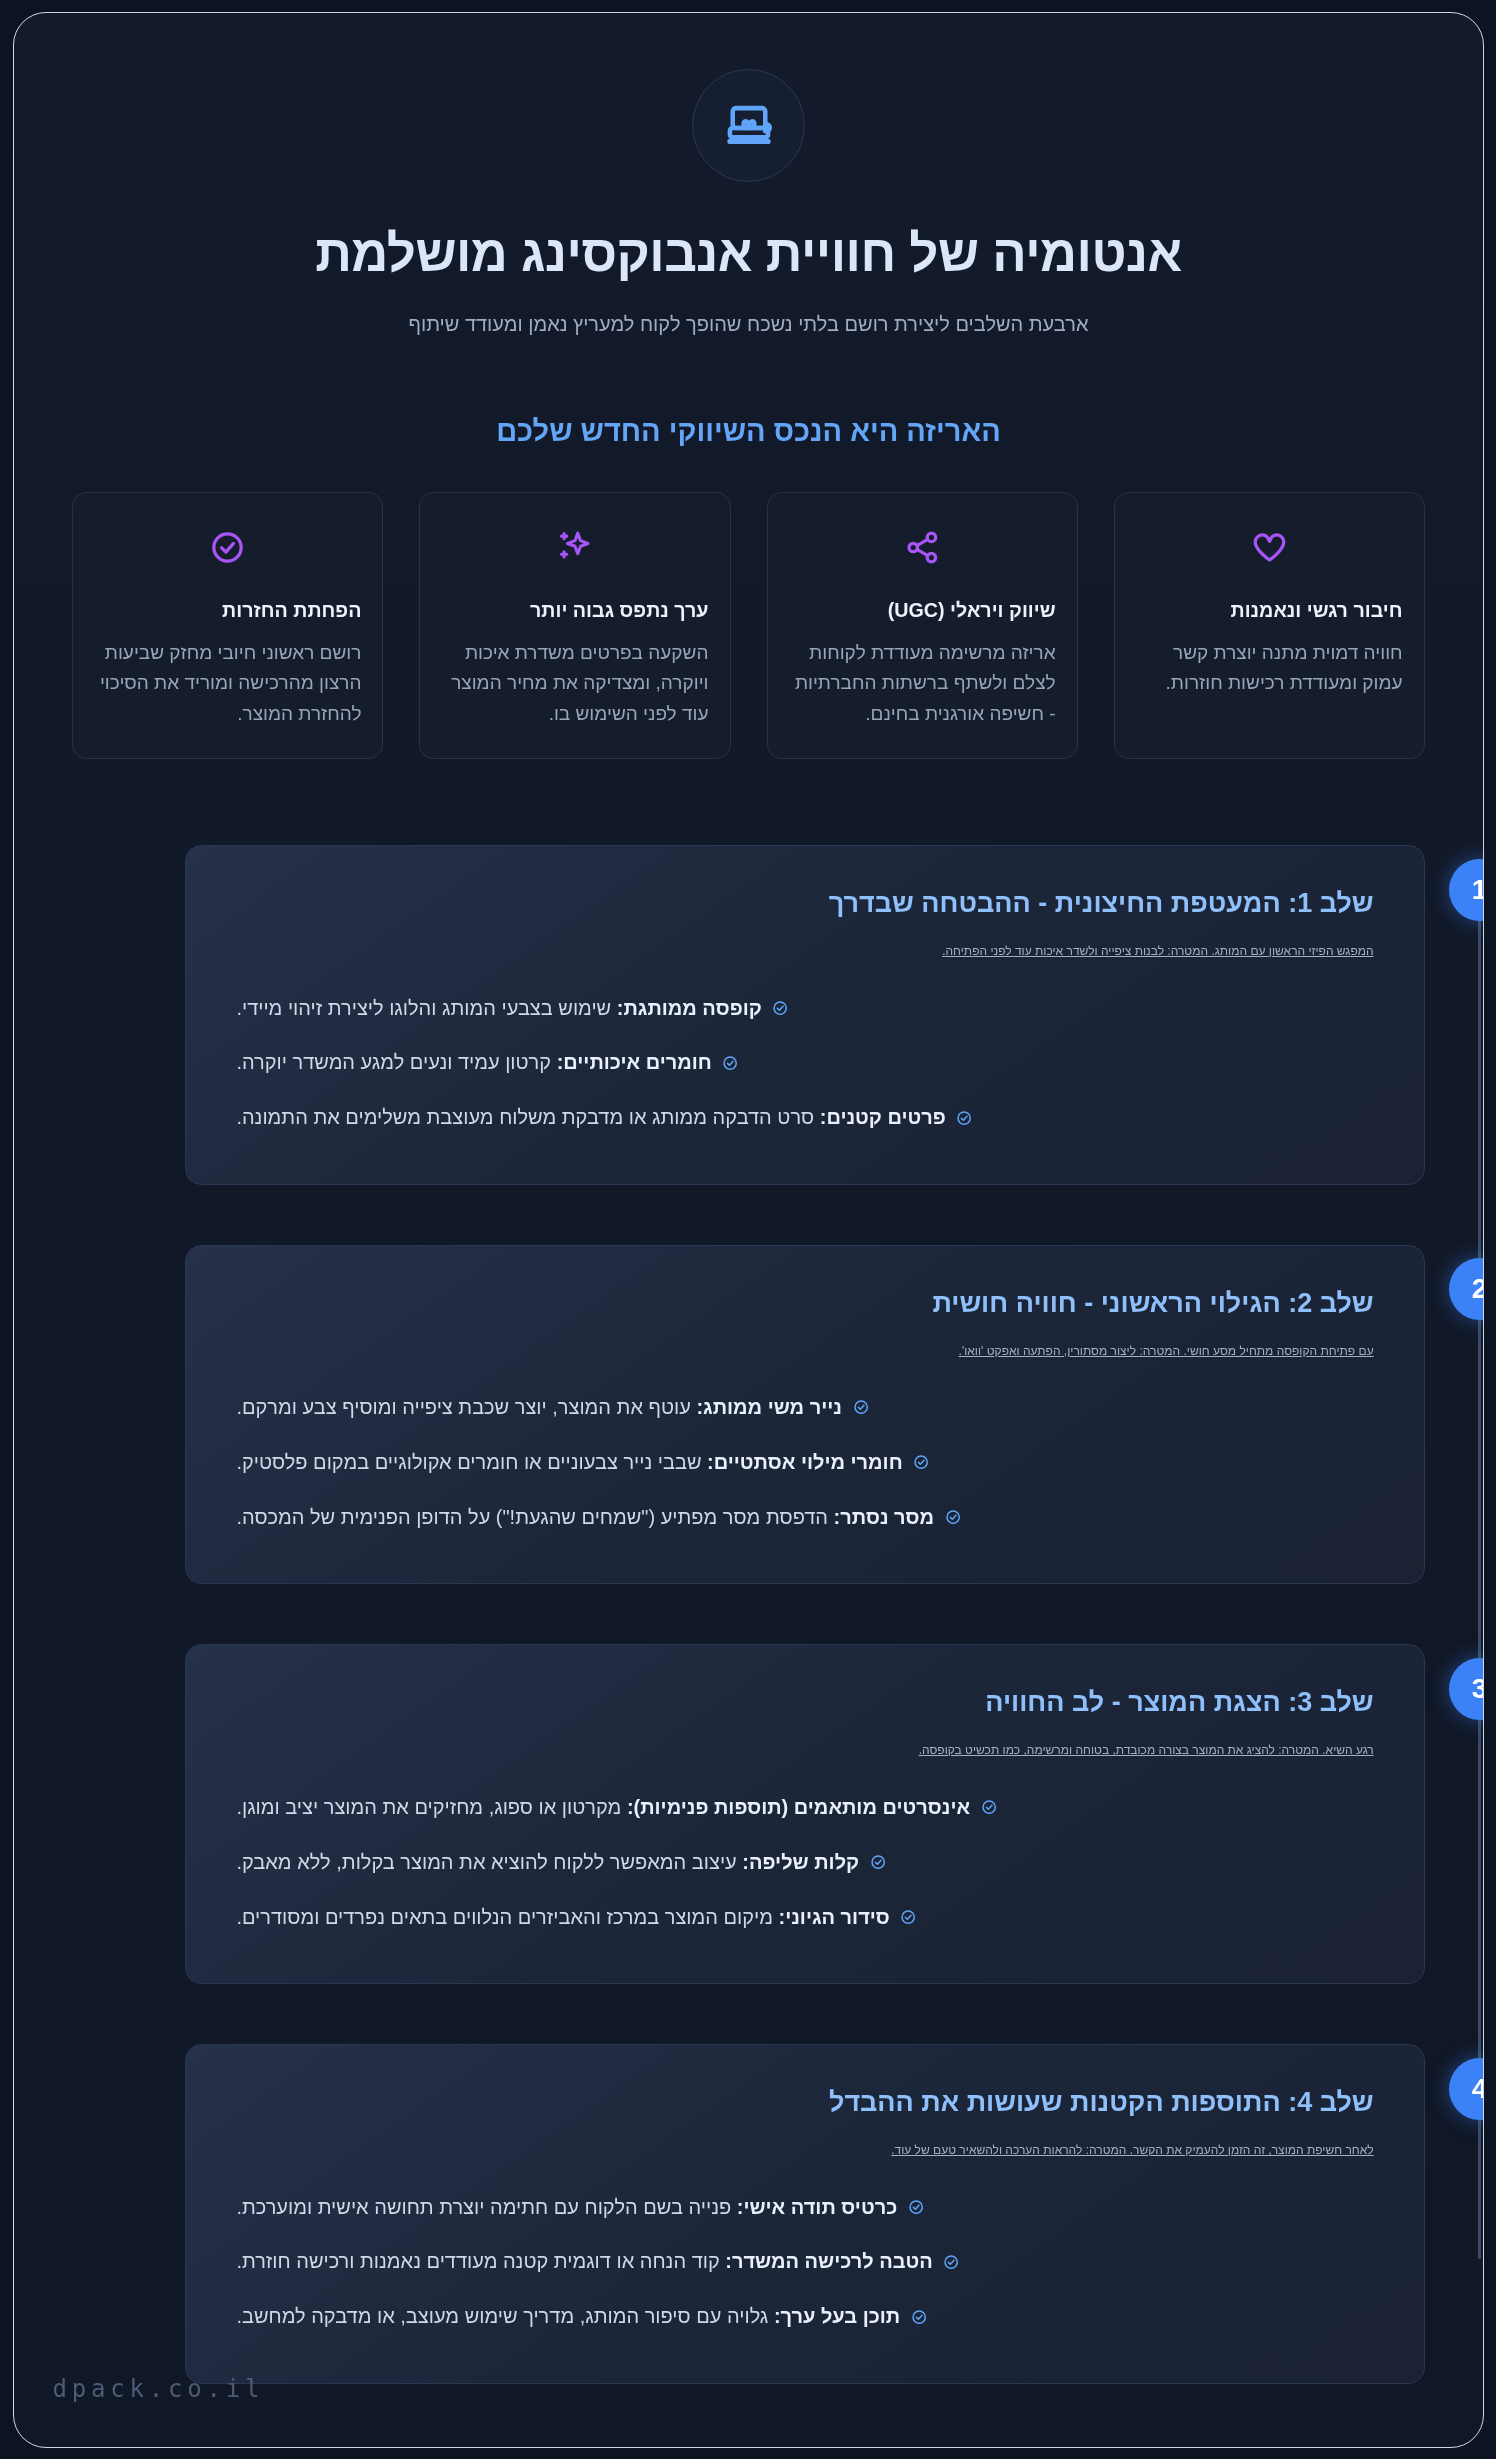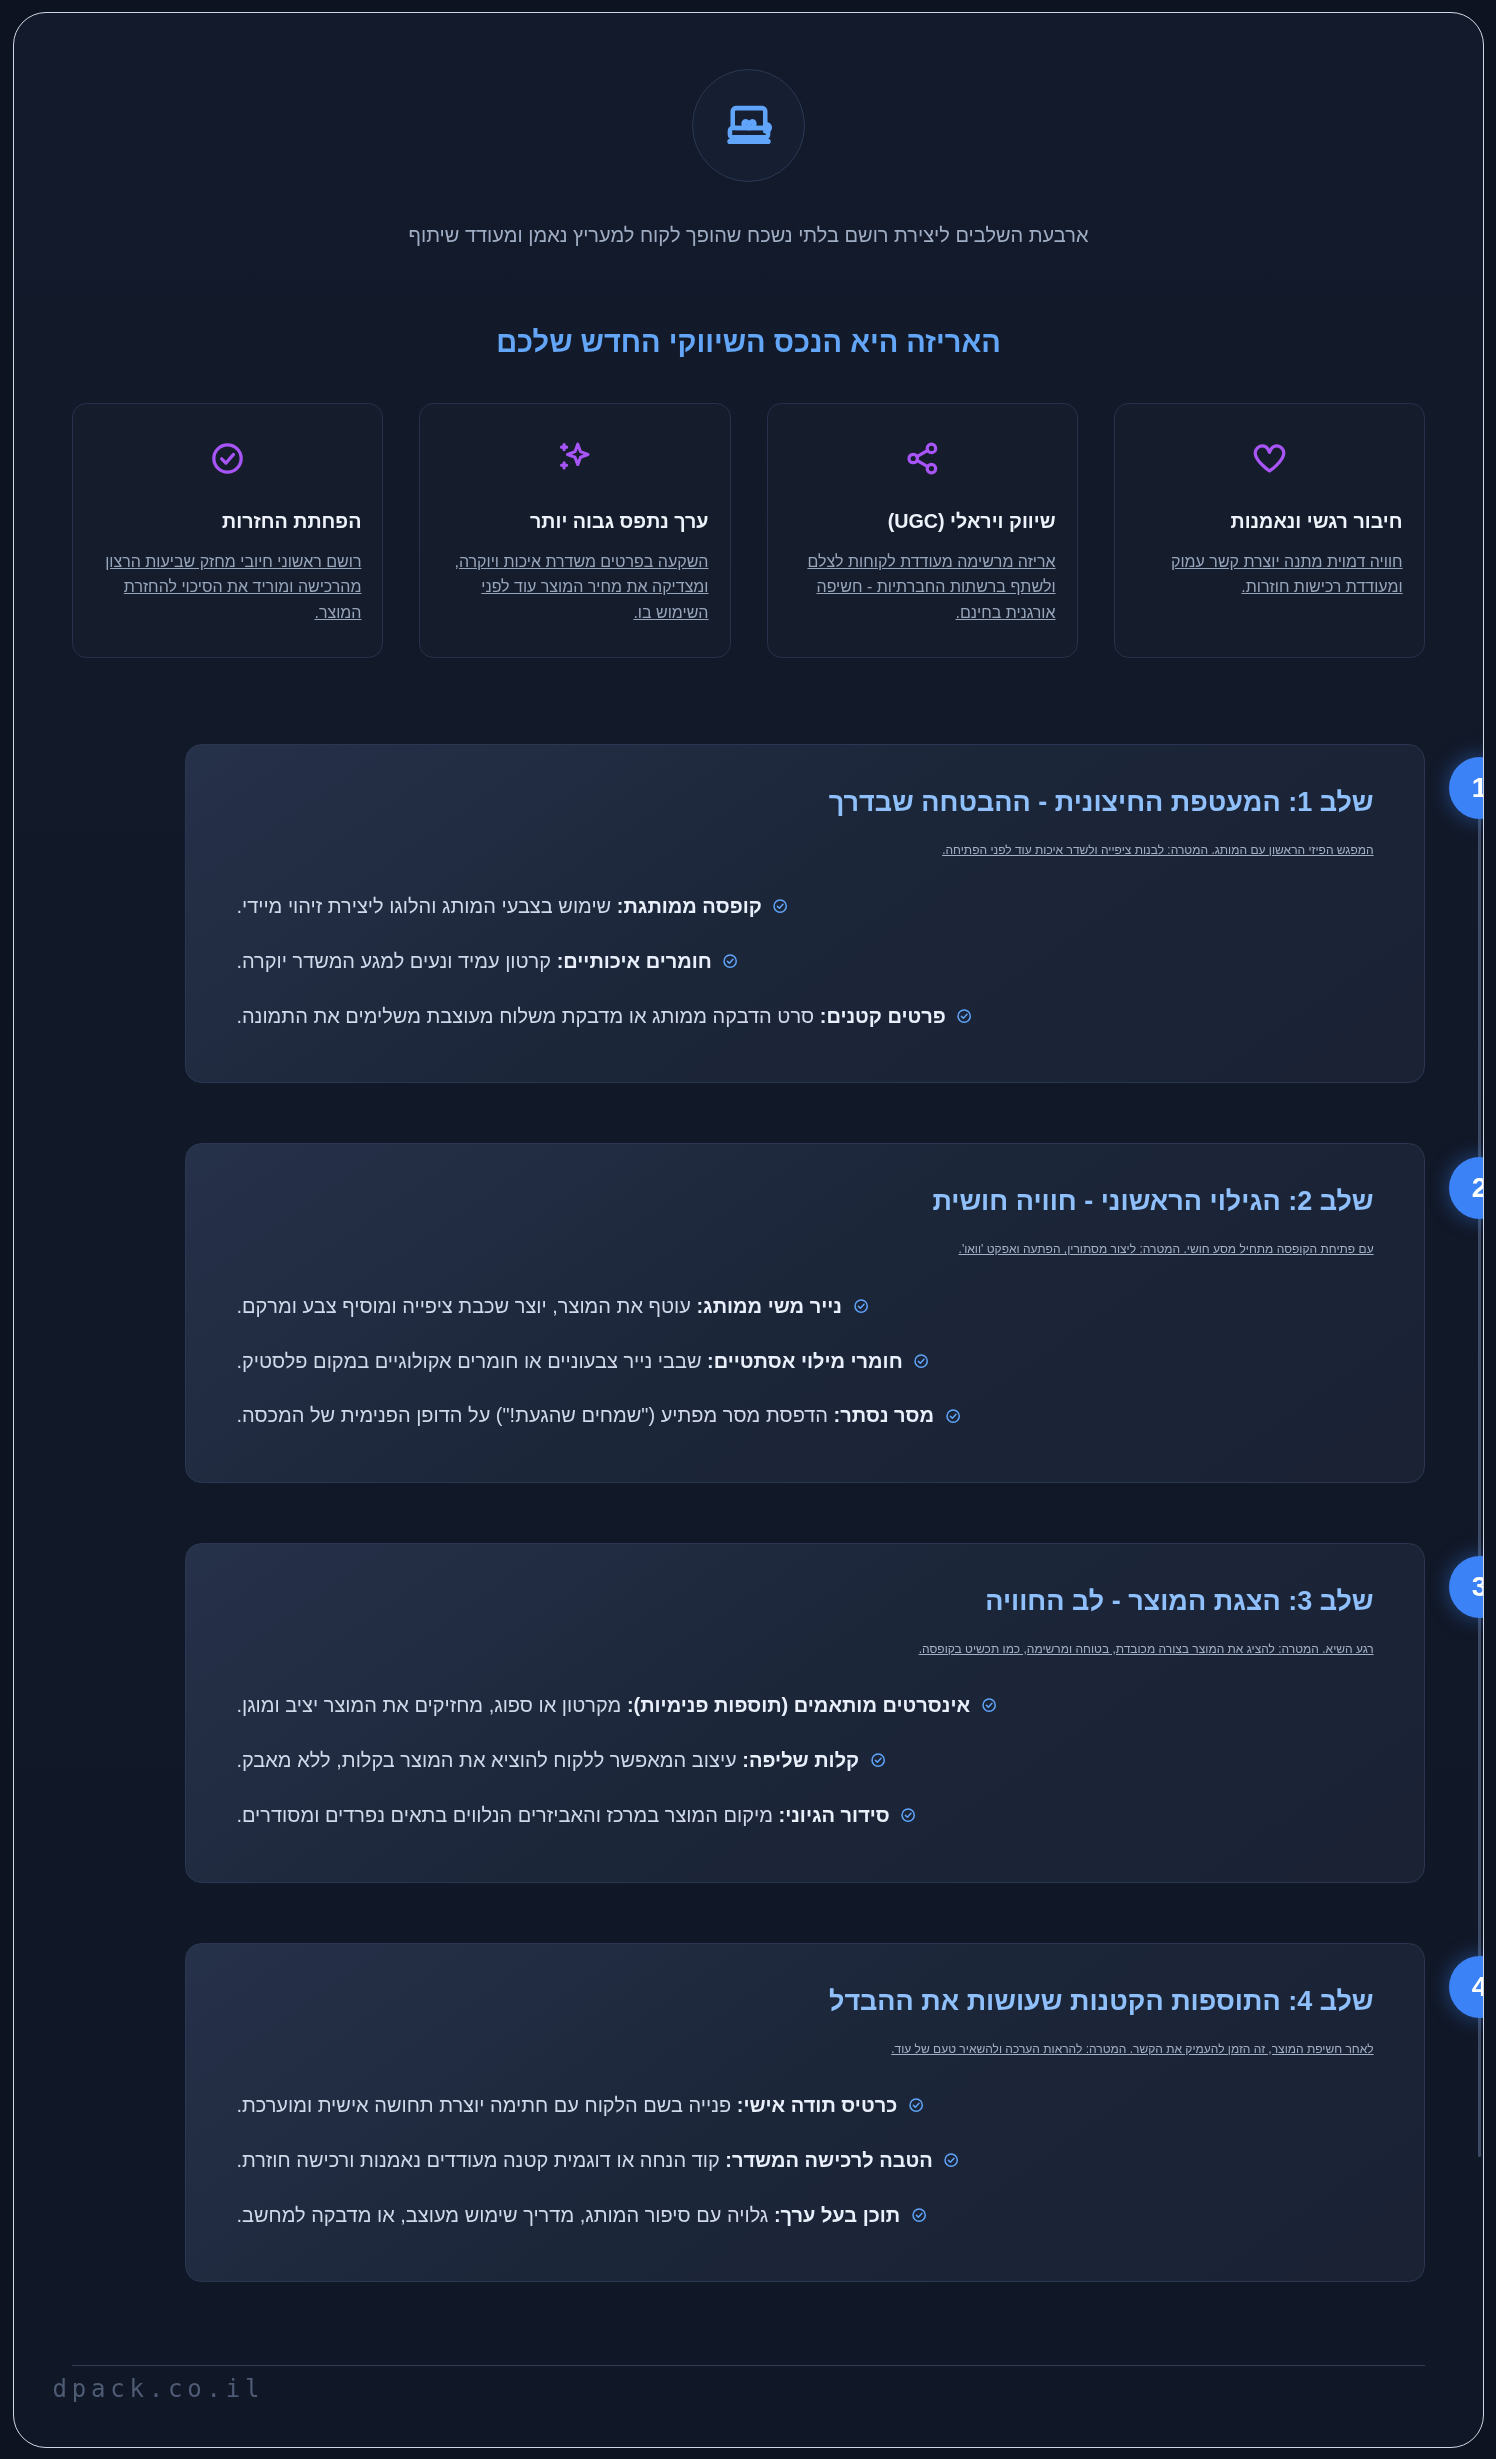--- a/index.html
+++ b/index.html
@@ -93,24 +93,23 @@
   }
 
   .feature-title {
     font-size: 19.7px;
     font-weight: 700;
     color: #eef3fb;
     margin-bottom: 16.3px;
   }
 
   .feature-desc {
-    font-size: 16px;
+    font-size: 19px;
     line-height: 1.6;
     color: #97a5bb;
-    text-decoration: underline;
   }
 
   
   .timeline { position: relative; padding-left: 113px; }
 
   .timeline-rail {
     position: absolute;
     right: -56px;
     top: 50px;
     bottom: 125px;
@@ -209,20 +208,21 @@
       <div class="hero-badge">
         <svg width="52" height="52" viewBox="0 0 24 24" fill="none" stroke="#60a5fa" stroke-width="2.1" stroke-linecap="round" stroke-linejoin="round">
           <rect x="4.5" y="4.2" width="15" height="9.2" rx="1.4"></rect>
           <rect x="3.2" y="13.4" width="17.6" height="4.3" rx="1.2"></rect>
           <line x1="3.2" y1="19.6" x2="20.8" y2="19.6" stroke-width="2.4"></line>
           <path d="M12 13.4 c-1.6 0 -2.5 -1 -2.5 -2 0 -0.8 0.7 -1.3 1.4 -1 0.6 0.3 1.1 1.3 1.1 3z"></path>
           <path d="M12 13.4 c1.6 0 2.5 -1 2.5 -2 0 -0.8 -0.7 -1.3 -1.4 -1 -0.6 0.3 -1.1 1.3 -1.1 3z"></path>
           <path d="M19.5 11.5 c1.3 0 2.1 0.7 2.1 1.7 0 1 -0.8 1.7 -2.1 1.7"></path>
         </svg>
       </div>
+      <h1 class="hero-title">אנטומיה של חוויית אנבוקסינג מושלמת</h1>
       <p class="hero-sub">ארבעת השלבים ליצירת רושם בלתי נשכח שהופך לקוח למעריץ נאמן ומעודד שיתוף</p>
     </div>
 
     <h2 class="section-heading">האריזה היא הנכס השיווקי החדש שלכם</h2>
 
     <div class="features">
 
       <div class="feature-card">
         <div class="feature-icon">
           <svg width="39" height="39" viewBox="0 0 24 24" fill="none" stroke="#a855f7" stroke-width="2" stroke-linecap="round" stroke-linejoin="round">

